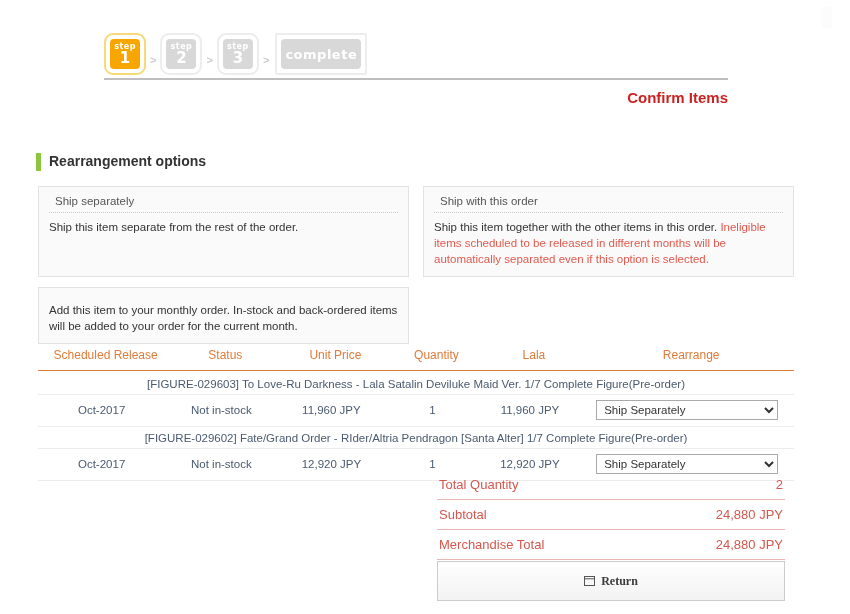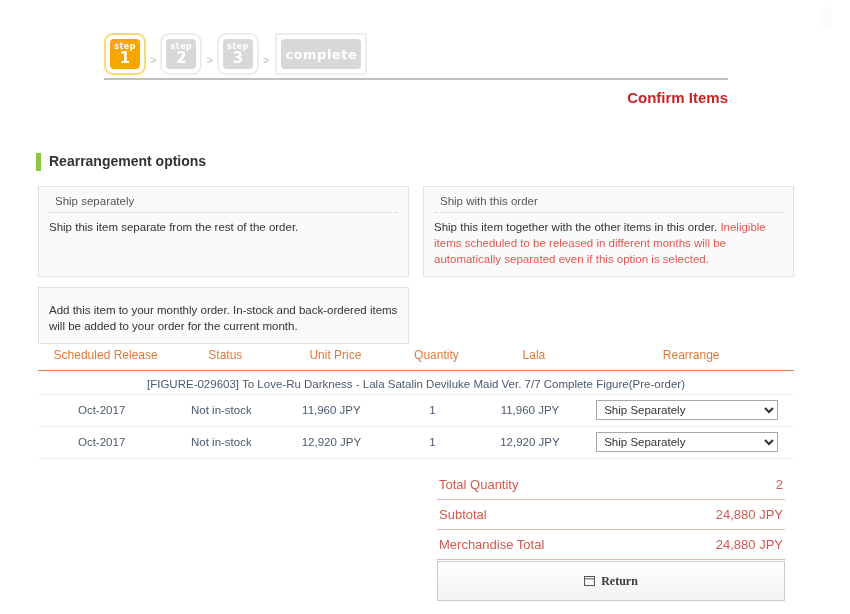--- a/index.html
+++ b/index.html
@@ -365,35 +365,38 @@
       <th style="width:102px">Lala</th>
       <th style="width:210px">Rearrange</th>
     </tr>
   </thead>
   <tbody>
     <tr class="hdr-spacer">
         <td colspan="6"></td>
       </tr>
 
     <tr class="prod-row">
-      <td colspan="6">[FIGURE-029603] To Love-Ru Darkness - Lala Satalin Deviluke Maid Ver. 7/7 Complete Figure(Pre-order)</td>
+      <td colspan="6">[FIGURE-029603] To Love-Ru Darkness - Lala Satalin Deviluke Maid Ver. 1/7 Complete Figure(Pre-order)</td>
     </tr>
     <tr class="data-row">
       <td>Oct-2017</td>
       <td>Not in-stock</td>
       <td>11,960 JPY</td>
       <td>1</td>
       <td>11,960 JPY</td>
       <td>
         <select class="rearrange-select">
           <option>Ship Separately</option>
         </select>
       </td>
     </tr>
 
+    <tr class="prod-row">
+      <td colspan="6">[FIGURE-029602] Fate/Grand Order - RIder/Altria Pendragon [Santa Alter] 1/7 Complete Figure(Pre-order)</td>
+    </tr>
     <tr class="data-row">
       <td>Oct-2017</td>
       <td>Not in-stock</td>
       <td>12,920 JPY</td>
       <td>1</td>
       <td>12,920 JPY</td>
       <td>
         <select class="rearrange-select">
           <option>Ship Separately</option>
         </select>

